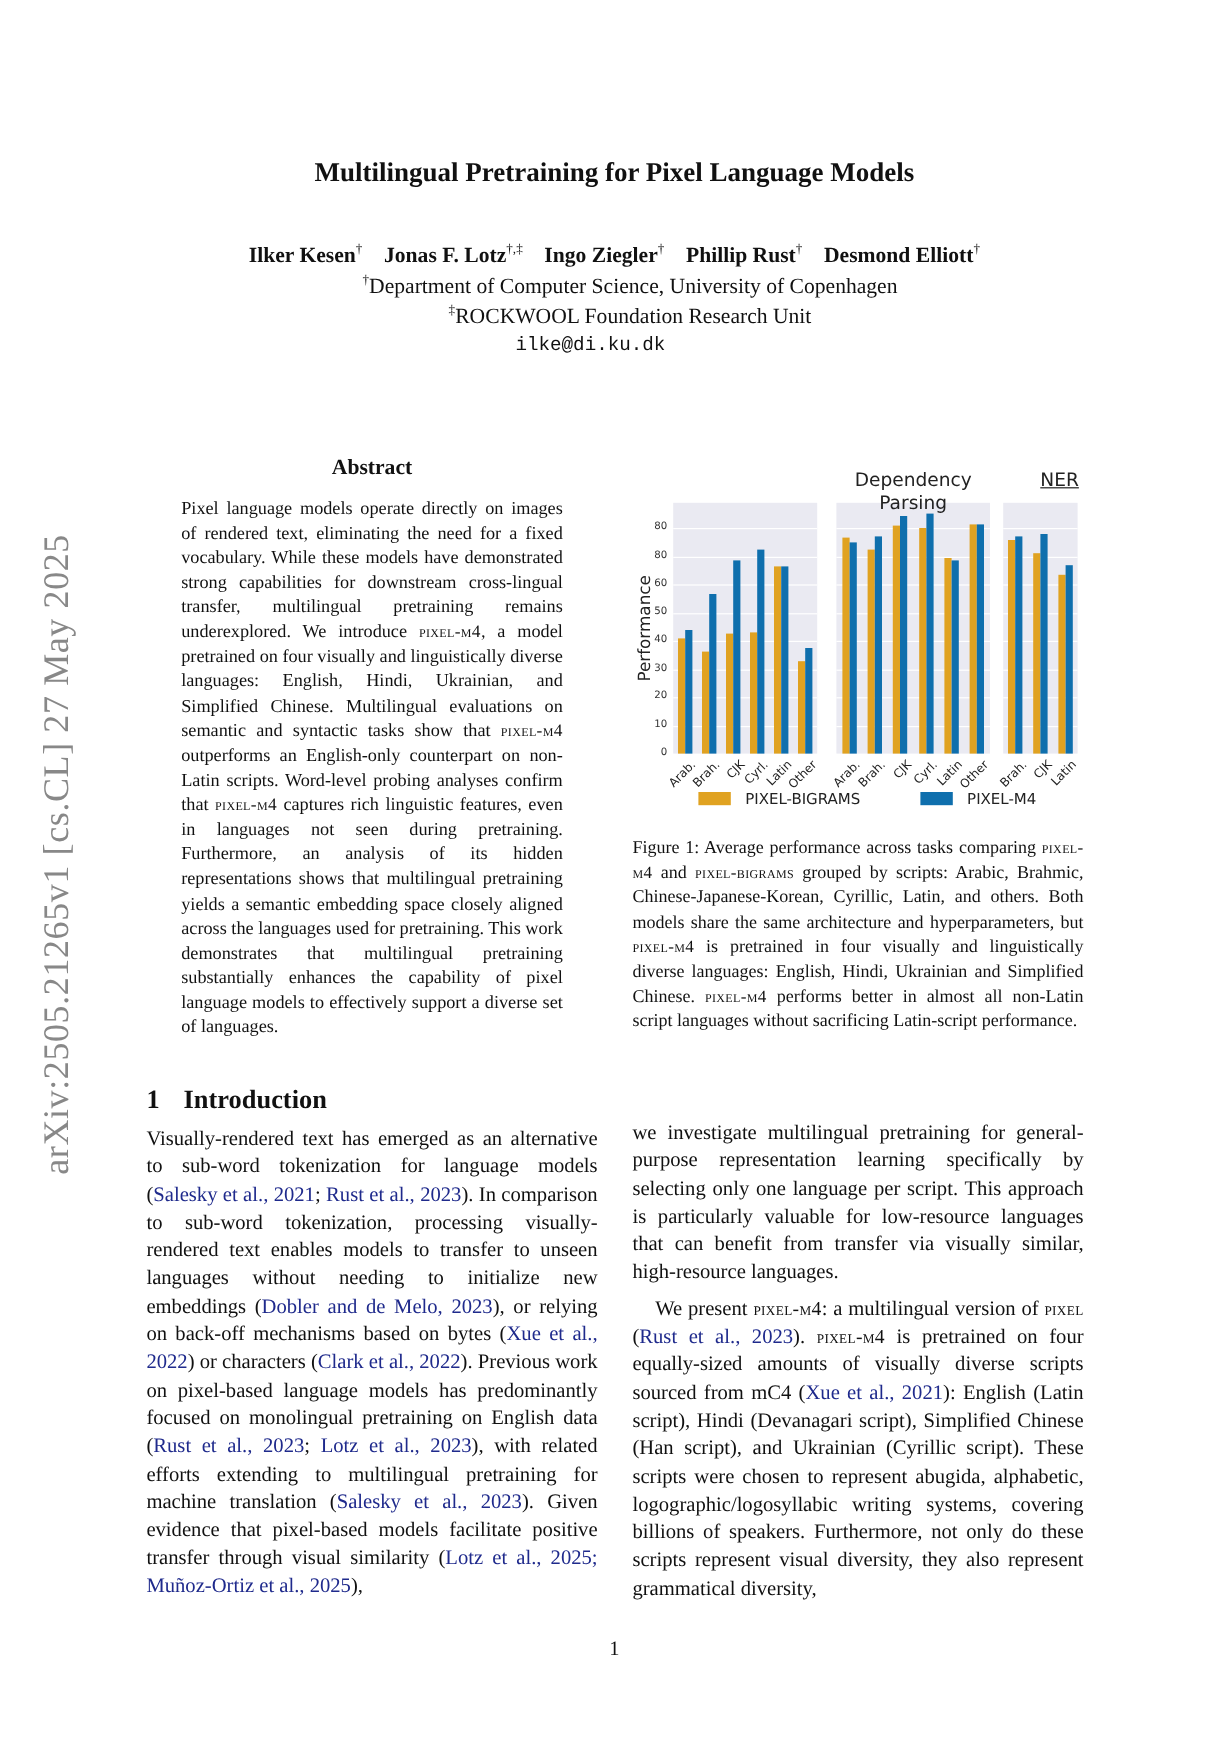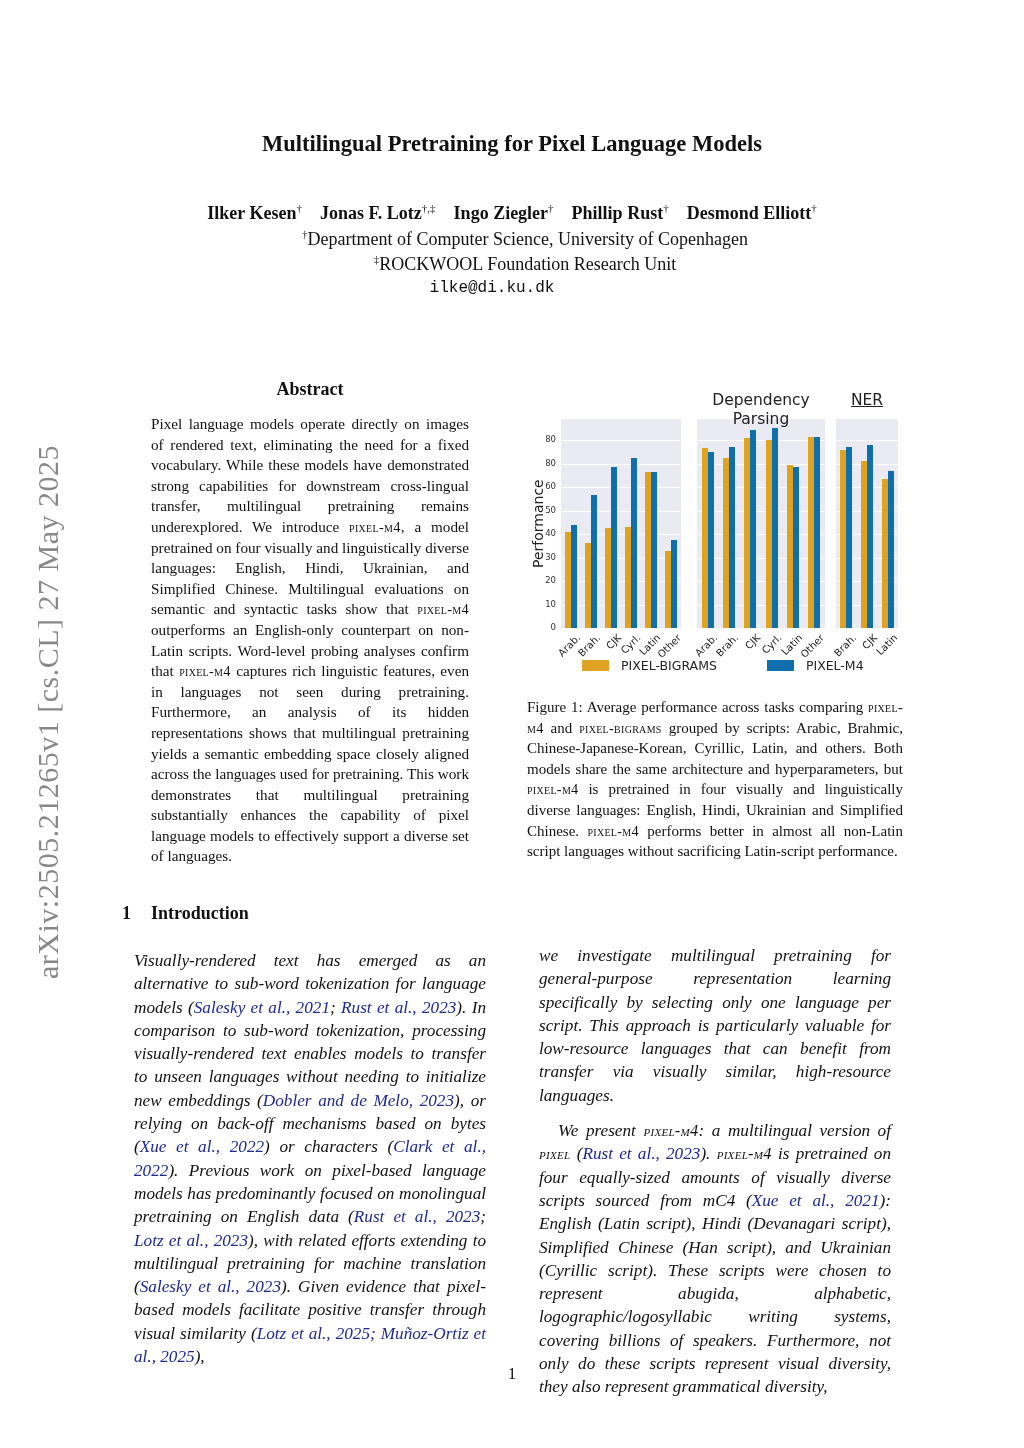--- a/index.html
+++ b/index.html
@@ -9,27 +9,27 @@
   .title { left:0; width:1024px; top:131px; text-align:center; font-weight:bold; font-size:22.5px; }
   .authors { left:0; width:1024px; top:202px; text-align:center; font-weight:bold; font-size:18px; }
   .authors span.author { margin:0 9px; }
   .authors sup, .affil sup { font-size:11px; font-weight:normal; }
   .affil { left:0; width:1024px; text-align:center; font-size:18px;padding-left:13px; }
   .email { left:0; width:984px; top:279px; text-align:center; font-family:"Liberation Mono","DejaVu Sans Mono",monospace; font-size:16px; }
   .arxiv { left:-252px; top:695px; width:600px; transform:rotate(-90deg); text-align:center; font-size:30px; color:#888; letter-spacing:0.5px; white-space:nowrap; }
   .abs-heading { left:151px; width:318px; top:379px; text-align:center; font-weight:bold; font-size:18px; }
   .abstract { left:151px; width:318px; top:414px; font-size:15.2px; line-height:20.6px; text-align:justify; hyphens:manual; }
   .sc { font-variant:small-caps; font-size:0.95em; letter-spacing:0.3px; }
-  .sec-heading { left:122px; top:903px; font-weight:bold; font-size:18px; }
+  .sec-heading { left:122px; top:903px; font-weight:bold; font-size:22px; }
   .sec-heading .num { margin-right:20px; }
   .col { font-size:17.2px; line-height:23.3px; text-align:justify; }
   .intro-left { left:122px; width:376px; top:937px; }
   .intro-right { left:527px; width:376px; top:932px; }
   .cite { color:#1f2a8c; }
-  p { margin:12px;font-style:italic; }
+  p { margin:0; }
   .indent { text-indent:19px; margin-top:7px; }
   .caption { left:527px; width:376px; top:697px; font-size:15px; line-height:20.6px; text-align:justify; }
   .page-num { left:0; width:1024px; top:1364px; text-align:center; font-size:17px; }
 
   
   .chart { left:520px; top:370px; width:390px; height:320px; font-family:"DejaVu Sans","Liberation Sans",sans-serif; }
   .panel { position:absolute; top:49px; height:209px; background:#eaeaf2; }
   .gridline { position:absolute; left:0; right:0; height:1px; background:#ffffff; }
   .bar { position:absolute; bottom:0; width:6px; }
   .ptitle { position:absolute; text-align:center; font-size:15.5px; line-height:19px; color:#222; }
@@ -142,21 +142,21 @@
       <div class="gridline" style="top: 68.1011px;"></div>
       <div class="gridline" style="top: 44.618px;"></div>
       <div class="gridline" style="top: 21.1348px;"></div>
       <div class="bar" style="background: rgb(224, 162, 33); left: 4.33333px; height: 178.472px;"></div>
       <div class="bar" style="background: rgb(15, 111, 173); left: 10.3333px; height: 180.82px;"></div>
       <div class="bar" style="background: rgb(224, 162, 33); left: 25px; height: 166.73px;"></div>
       <div class="bar" style="background: rgb(15, 111, 173); left: 31px; height: 183.169px;"></div>
       <div class="bar" style="background: rgb(224, 162, 33); left: 45.6667px; height: 149.118px;"></div>
       <div class="bar" style="background: rgb(15, 111, 173); left: 51.6667px; height: 157.337px;"></div>
     </div>
-    <div class="ptitle" style="left: 296px; width: 102px; top: 21px; text-decoration: underline;">
+    <div class="ptitle" style="left: 312px; width: 102px; top: 21px; text-decoration: underline;">
       <div>NER</div>
     </div>
   </div>
 
 <div class="abs caption" id="caption"><span>Figure 1:  Average performance across tasks comparing </span><span class="sc">pixel-m4</span><span> and </span><span class="sc">pixel-bigrams</span><span> grouped by scripts: Arabic, Brahmic, Chinese-Japanese-Korean, Cyrillic, Latin, and others. Both models share the same architecture and hyperparameters, but </span><span class="sc">pixel-m4</span><span> is pretrained in four visually and linguistically diverse languages: English, Hindi, Ukrainian and Simplified Chinese. </span><span class="sc">pixel-m4</span><span> performs better in almost all non-Latin script languages without sacrificing Latin-script performance.</span></div>
 
 <div class="abs sec-heading"><span class="num">1</span><span>Introduction</span></div>
 
 <div class="abs col intro-left">
     <p id="intro-left"><span>Visually-rendered text has emerged as an alternative to sub-word tokenization for language models (</span><span class="cite">Salesky et al., 2021</span><span>; </span><span class="cite">Rust et al., 2023</span><span>).  In comparison to sub-word tokenization, processing visually-rendered text enables models to transfer to unseen languages without needing to initialize new embeddings (</span><span class="cite">Dobler and de Melo, 2023</span><span>), or relying on back-off mechanisms based on bytes (</span><span class="cite">Xue et al., 2022</span><span>) or characters (</span><span class="cite">Clark et al., 2022</span><span>). Previous work on pixel-based language models has predominantly focused on monolingual pretraining on English data (</span><span class="cite">Rust et al., 2023</span><span>; </span><span class="cite">Lotz et al., 2023</span><span>), with related efforts extending to multilingual pretraining for machine translation (</span><span class="cite">Salesky et al., 2023</span><span>). Given evidence that pixel-based models facilitate positive transfer through visual similarity (</span><span class="cite">Lotz et al., 2025; Muñoz-Ortiz et al., 2025</span><span>),</span></p>

